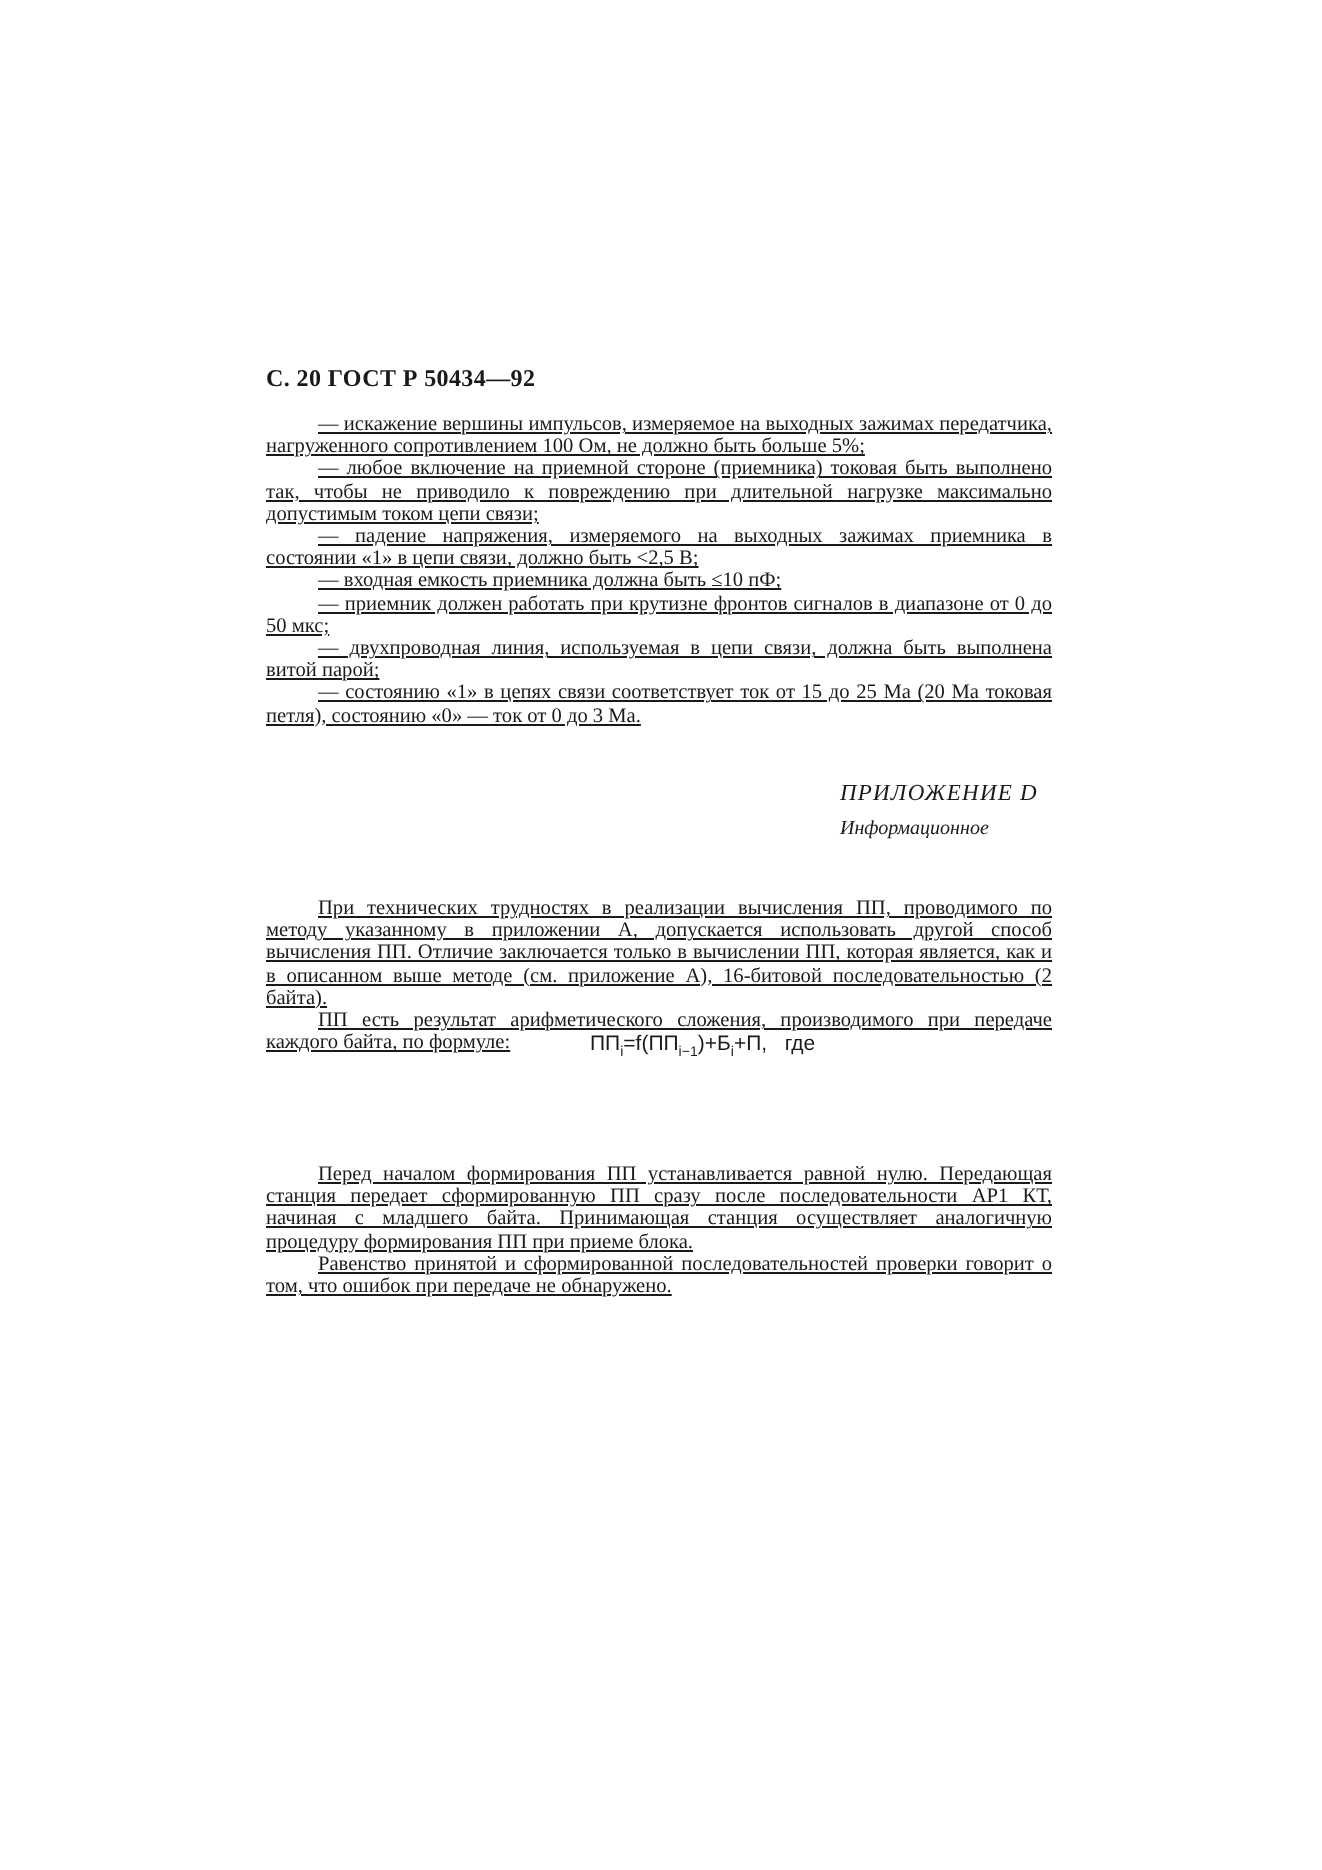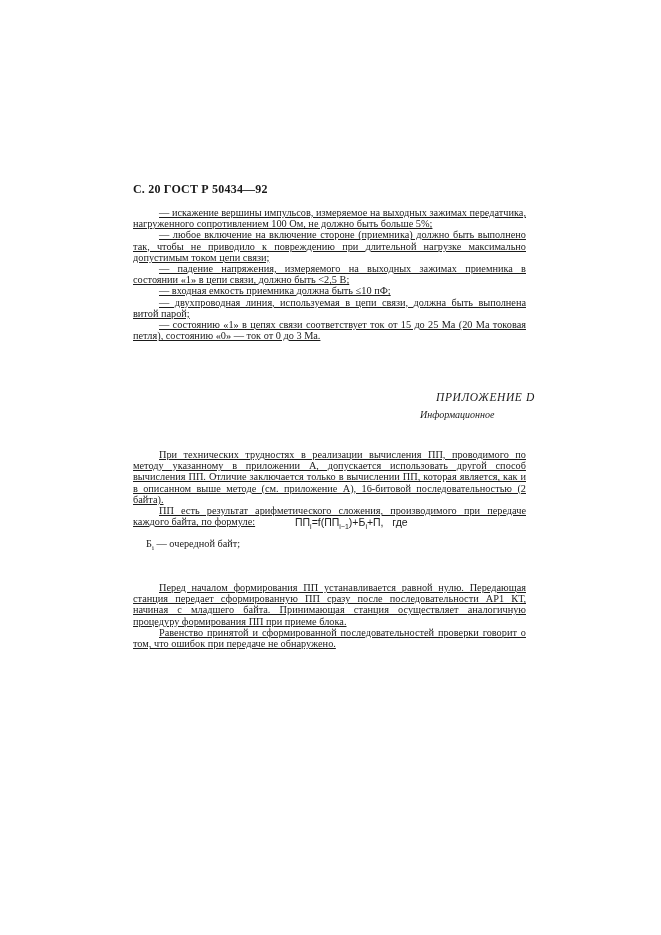--- a/index.html
+++ b/index.html
@@ -9,59 +9,59 @@
   }
   .page { position: absolute; left: 0; top: 0; width: 549px; height: 935px; }
   .header {
     position: absolute; left: 133px; top: 182px;
     font-family: "Liberation Serif", serif; font-weight: bold; font-size: 12px; letter-spacing: 0.2px;
   }
   .block { position: absolute; left: 133px; width: 393px; font-family: "Liberation Serif", serif; font-size: 10.3px; line-height: 11.2px; text-decoration: underline; }
   .block p { margin: 0; text-align: justify; text-align-last: auto; }
   .indent { text-indent: 26px; }
   .appx { position: absolute; left: 420px; top: 391px; font-family: "Liberation Serif", serif; font-style: italic; }
-  .appx .t { font-size: 11.5px; letter-spacing: 0.6px; margin-left: 16px; }
+  .appx .t { font-size: 11.5px; letter-spacing: 0.6px; }
   .appx .s { font-size: 10px; margin-top: 6px; }
   .formula { position: absolute; left: 263px; top: 516px; font-family: Liberation Sans, sans-serif; font-size: 10.5px; margin-left: 32px; }
   .formula sub { font-size: 7px; }
   .defs { position: absolute; left: 146px; width: 380px; font-family: "Liberation Serif", serif; font-size: 10.3px; line-height: 13px; }
   .defs div sub { font-size: 7px; }
 </style>
 </head>
 <body>
 
 <div class="page">
 
   <div class="header">С. 20 ГОСТ Р 50434—92</div>
 
   <div class="block" style="top:207px;">
     <p class="indent">— искажение вершины импульсов, измеряемое на выходных зажимах передатчика, нагруженного сопротивлением 100 Ом, не должно быть больше 5%;</p>
-    <p class="indent">— любое включение на включение стороне (приемника) должно быть выполнено так, чтобы не приводило к повреждению при длительной нагрузке максимально допустимым током цепи связи;</p>
+    <p class="indent">— любое включение на приемной стороне (приемника) токовая быть выполнено так, чтобы не приводило к повреждению при длительной нагрузке максимально допустимым током цепи связи;</p>
     <p class="indent">— падение напряжения, измеряемого на выходных зажимах приемника в состоянии «1» в цепи связи, должно быть &lt;2,5 В;</p>
     <p class="indent">— входная емкость приемника должна быть ≤10 пФ;</p>
+    <p class="indent">— приемник должен работать при крутизне фронтов сигналов в диапазоне от 0 до 50 мкс;</p>
     <p class="indent">— двухпроводная линия, используемая в цепи связи, должна быть выполнена витой парой;</p>
     <p class="indent">— состоянию «1» в цепях связи соответствует ток от 15 до 25 Ма (20 Ма токовая петля), состоянию «0» — ток от 0 до 3 Ма.</p>
   </div>
 
   <div class="appx">
     <div class="t">ПРИЛОЖЕНИЕ D</div>
     <div class="s">Информационное</div>
   </div>
 
   <div class="block" style="top:449px;">
     <p class="indent">При технических трудностях в реализации вычисления ПП, проводимого по методу указанному в приложении А, допускается использовать другой способ вычисления ПП. Отличие заключается только в вычислении ПП, которая является, как и в описанном выше методе (см. приложение А), 16-битовой последовательностью (2 байта).</p>
     <p class="indent">ПП есть результат арифметического сложения, производимого при передаче каждого байта, по формуле:</p>
   </div>
 
   <div class="formula">
     <span>ПП</span><sub>i</sub><span>=f(ПП</span><sub>i−1</sub><span>)+Б</span><sub>i</sub><span>+П,</span>&nbsp;&nbsp;&nbsp;<span>где</span>
   </div>
 
   <div class="defs" style="top:537px;">
-    <div><span>Б</span><sub>i</sub><span> — очередной байт;</span></div>
   </div>
 
   <div class="block" style="top:582px;">
     <p class="indent">Перед началом формирования ПП устанавливается равной нулю. Передающая станция передает сформированную ПП сразу после последовательности АР1 КТ, начиная с младшего байта. Принимающая станция осуществляет аналогичную процедуру формирования ПП при приеме блока.</p>
     <p class="indent">Равенство принятой и сформированной последовательностей проверки говорит о том, что ошибок при передаче не обнаружено.</p>
   </div>
 
 </div>
 
 </body></html>

